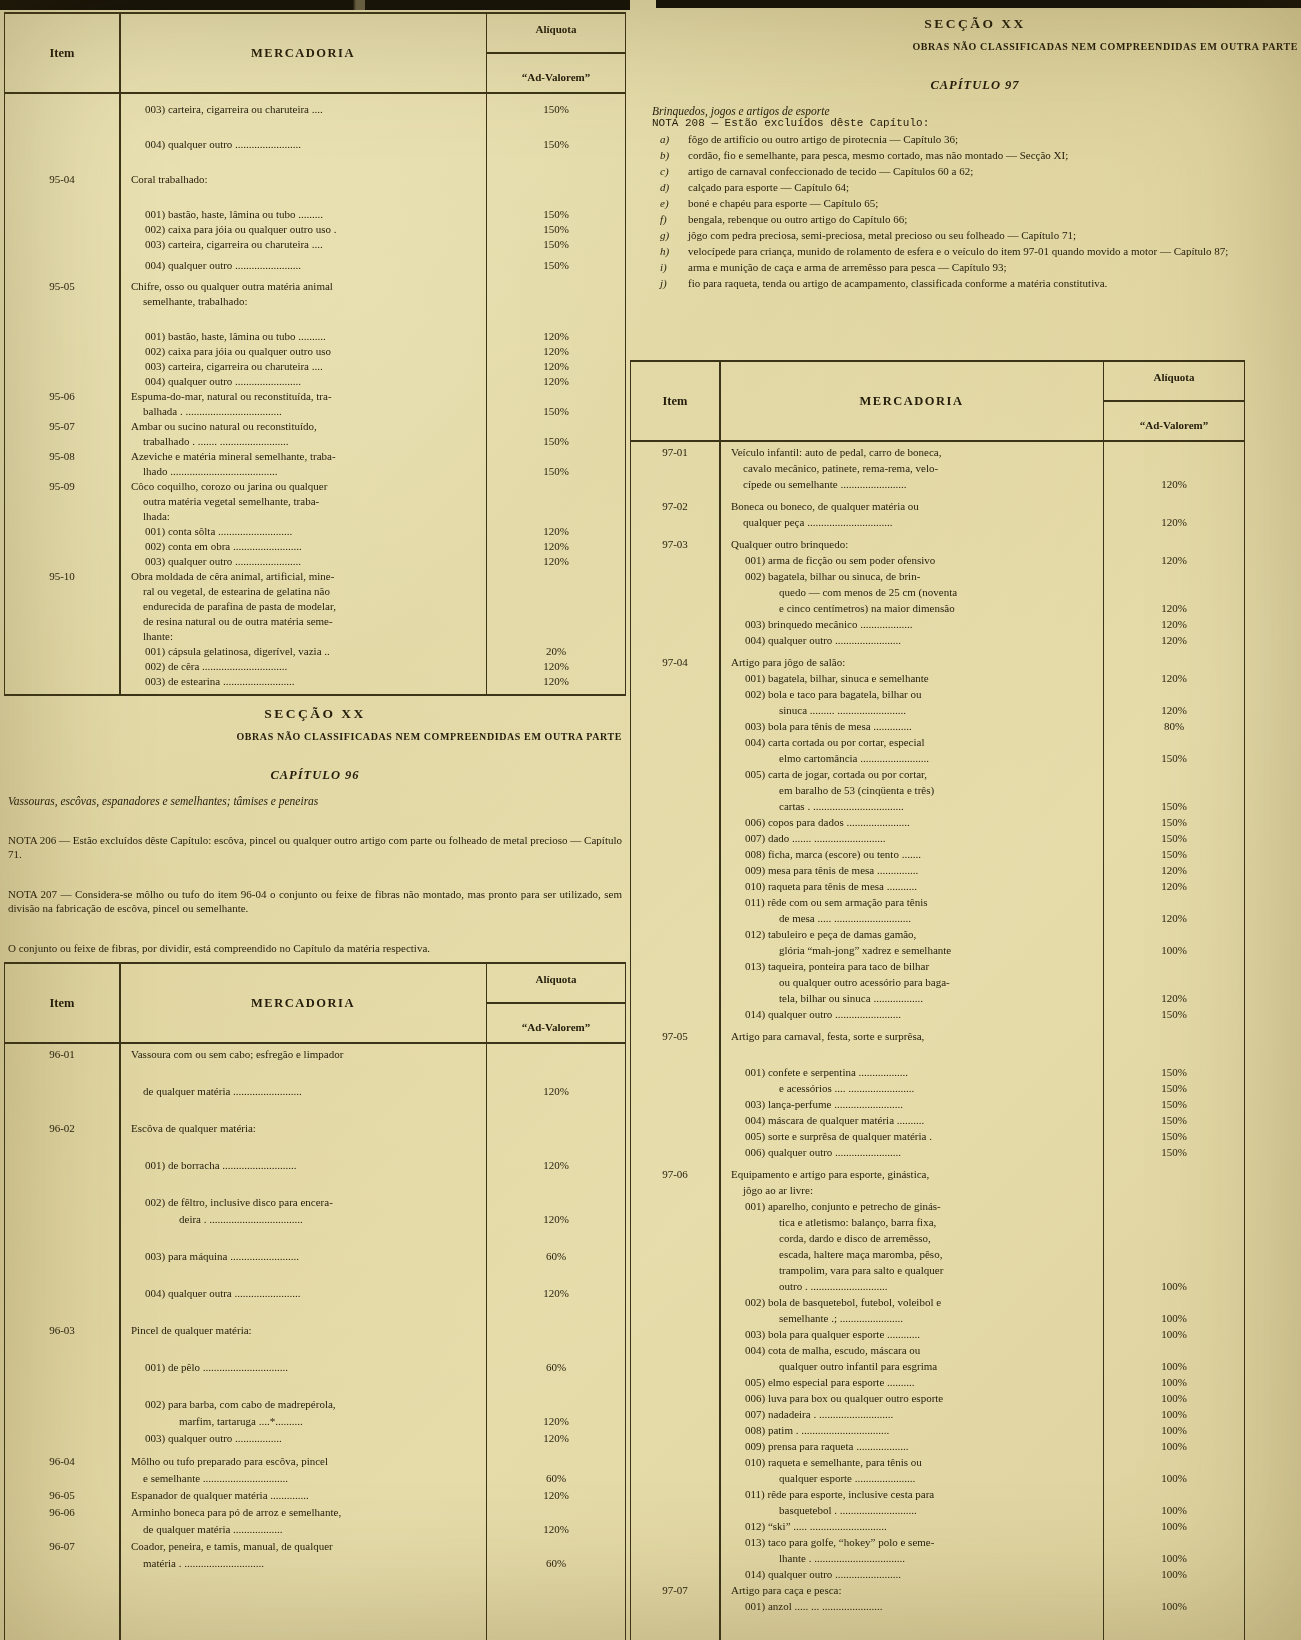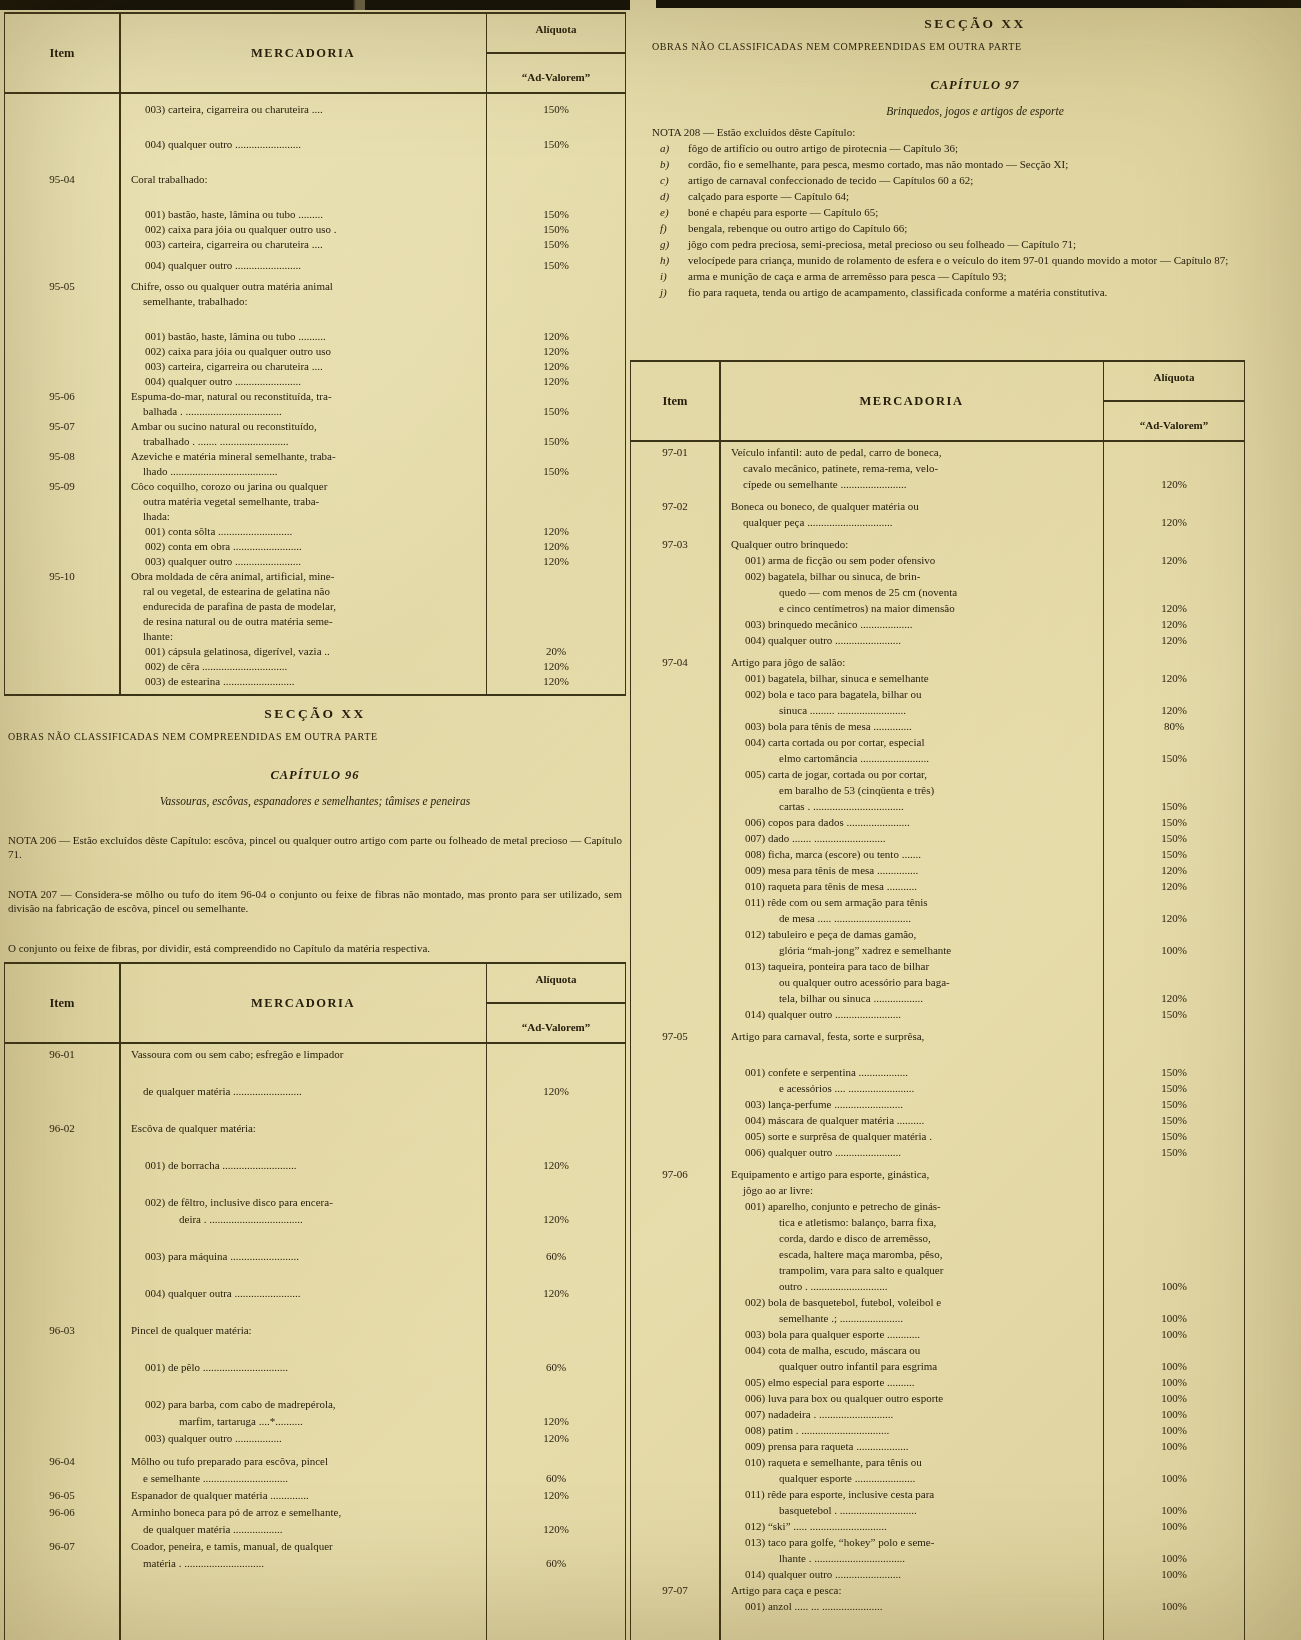--- a/index.html
+++ b/index.html
@@ -65,25 +65,25 @@
   .c-text.i2{padding-left:26px;}
   .c-text.i3{padding-left:60px;}
   .g1{margin-top:6px;}
   .g2{margin-top:20px;}
 
   
   .textblock{position:absolute;}
   .left-section{left:8px;top:706px;width:614px;}
   .right-section{left:652px;top:16px;width:646px;}
   .sec-title{font-size:13.5px;font-weight:bold;text-align:center;letter-spacing:2.5px;}
-  .sec-obras{font-size:10px;font-weight:normal;text-align:left;letter-spacing:.6px;margin-top:9px;}
+  .sec-obras{font-size:10px;font-weight:bold;text-align:right;letter-spacing:.6px;margin-top:9px;}
   .sec-cap{font-size:12.5px;font-weight:bold;font-style:italic;text-align:center;letter-spacing:1px;margin-top:26px;}
-  .sec-sub{font-size:11.5px;font-style:italic;text-align:center;margin-top:12px;}
+  .sec-sub{font-size:11.5px;font-style:italic;text-align:left;margin-top:12px;}
   .note-para{font-size:11px;line-height:14px;text-align:justify;margin-top:26px;}
-  .nota-head{font-size:11px;margin-top:9px;}
+  .nota-head{font-size:11px;font-family:Liberation Mono, monospace;}
   .nlist{margin-top:3px;}
   .nitem{display:grid;grid-template-columns:36px 1fr;font-size:11px;line-height:14px;margin-top:2px;}
   .nl{font-style:italic;padding-left:8px;}
   .nt{text-align:justify;padding-right:4px;}
 </style>
 </head>
 <body>
 
 <div class="page">
 

